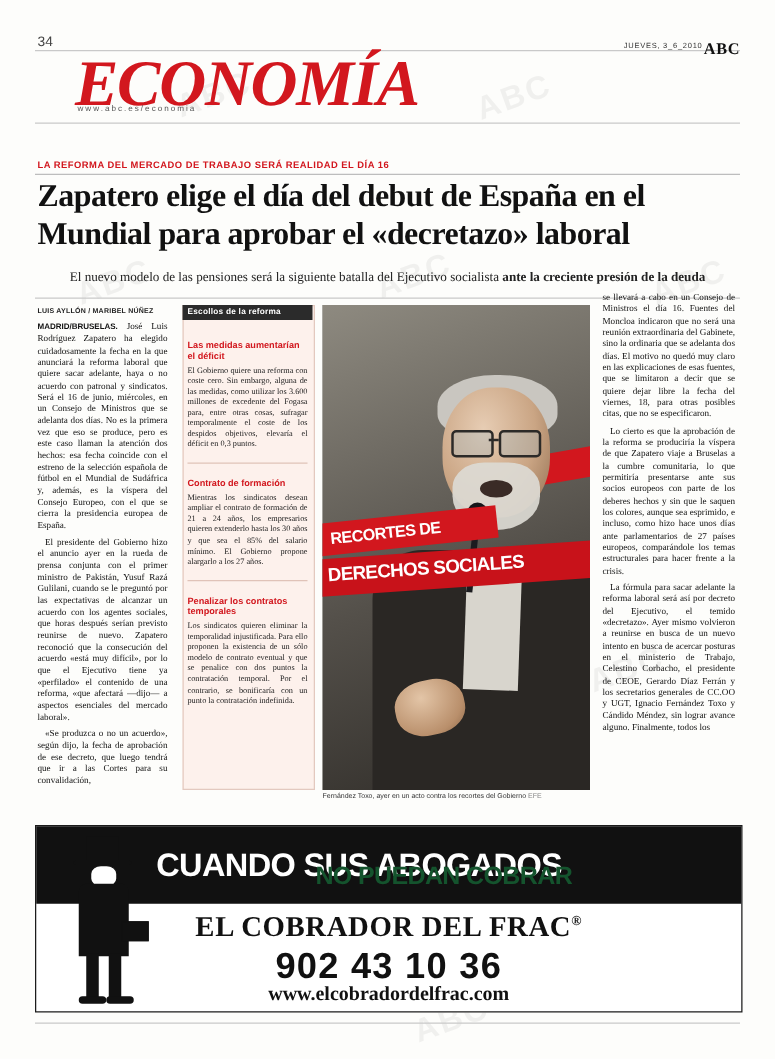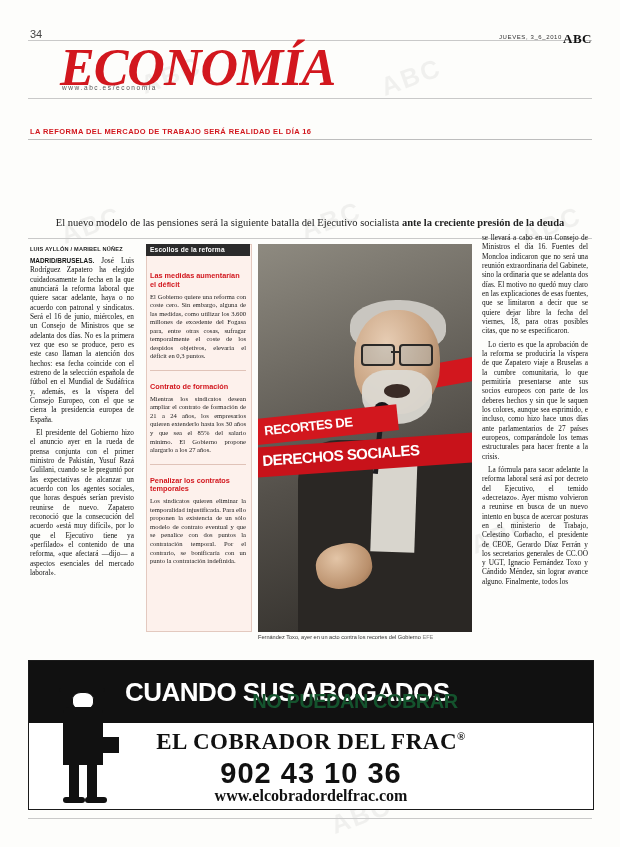--- a/index.html
+++ b/index.html
@@ -283,27 +283,29 @@
   <div class="folio">34</div>
   <div class="rule-top"></div>
   <div class="masthead">ECONOMÍA</div>
   <div class="masthead-url">www.abc.es/economia</div>
   <div class="dateline">JUEVES, 3_6_2010</div>
   <div class="abc-logo">ABC</div>
   <div class="rule-under-mast"></div>
 
   <div class="kicker">LA REFORMA DEL MERCADO DE TRABAJO SERÁ REALIDAD EL DÍA 16</div>
   <div class="rule-kicker"></div>
+  <div class="headline">Zapatero elige el día del debut de España en el Mundial para aprobar el «decretazo» laboral</div>
   <div class="subhead"><span>El nuevo modelo de las pensiones será la siguiente batalla del Ejecutivo socialista </span><b>ante la creciente presión de la deuda</b></div>
   <div class="rule-sub"></div>
 
   <div class="byline">LUIS AYLLÓN / MARIBEL NÚÑEZ</div>
   <div class="col1">
     <p class="first"><span class="lead">MADRID/BRUSELAS.</span> <span>José Luis Rodríguez Zapatero ha elegido cuidadosamente la fecha en la que anunciará la reforma laboral que quiere sacar adelante, haya o no acuerdo con patronal y sindicatos. Será el 16 de junio, miércoles, en un Consejo de Ministros que se adelanta dos días. No es la primera vez que eso se produce, pero es este caso llaman la atención dos hechos: esa fecha coincide con el estreno de la selección española de fútbol en el Mundial de Sudáfrica y, además, es la víspera del Consejo Europeo, con el que se cierra la presidencia europea de España.</span></p>
     <p>El presidente del Gobierno hizo el anuncio ayer en la rueda de prensa conjunta con el primer ministro de Pakistán, Yusuf Razá Gulilani, cuando se le preguntó por las expectativas de alcanzar un acuerdo con los agentes sociales, que horas después serían previsto reunirse de nuevo. Zapatero reconoció que la consecución del acuerdo «está muy difícil», por lo que el Ejecutivo tiene ya «perfilado» el contenido de una reforma, «que afectará —dijo— a aspectos esenciales del mercado laboral».</p>
+    <p>«Se produzca o no un acuerdo», según dijo, la fecha de aprobación de ese decreto, que luego tendrá que ir a las Cortes para su convalidación,</p>
   </div>
 
   <div class="boxwrap"></div>
   <div class="box-title">Escollos de la reforma</div>
   <div class="box-inner">
     <div class="box-h">Las medidas aumentarían el déficit</div>
     <div class="box-p">El Gobierno quiere una reforma con coste cero. Sin embargo, alguna de las medidas, como utilizar los 3.600 millones de excedente del Fogasa para, entre otras cosas, sufragar temporalmente el coste de los despidos objetivos, elevaría el déficit en 0,3 puntos.</div>
     <div class="box-rule"></div>
     <div class="box-h">Contrato de formación</div>
     <div class="box-p">Mientras los sindicatos desean ampliar el contrato de formación de 21 a 24 años, los empresarios quieren extenderlo hasta los 30 años y que sea el 85% del salario mínimo. El Gobierno propone alargarlo a los 27 años.</div>

